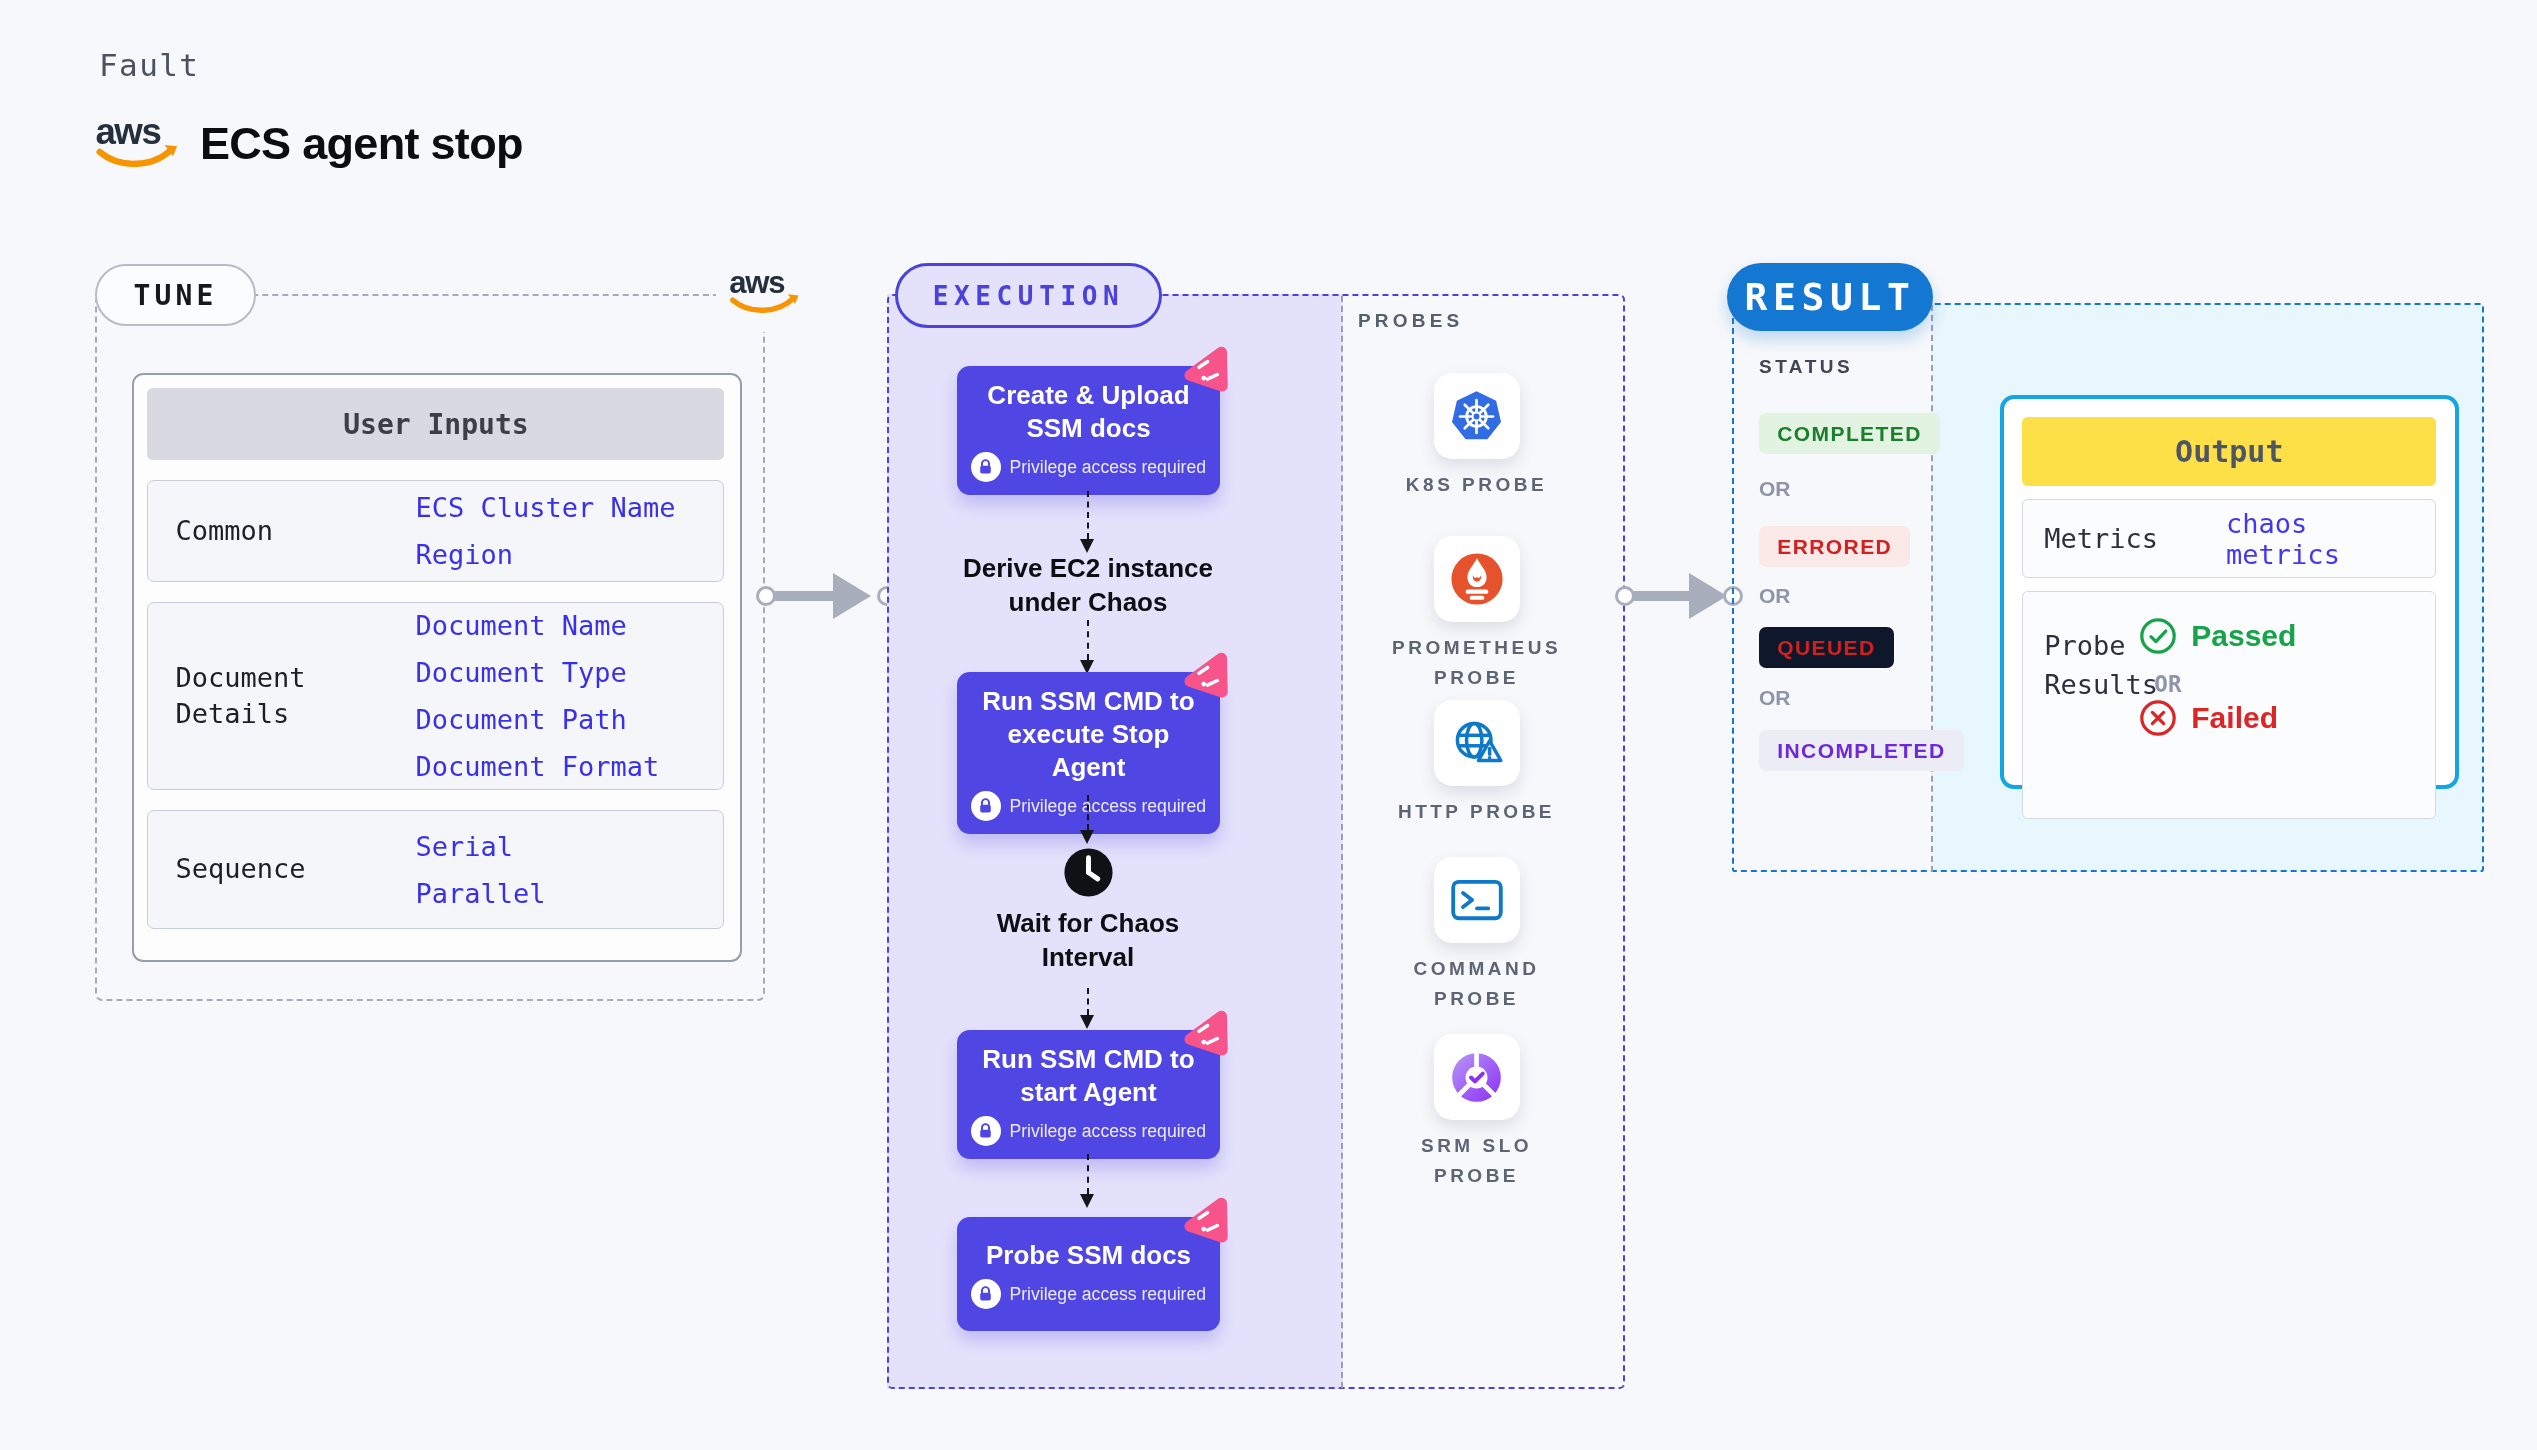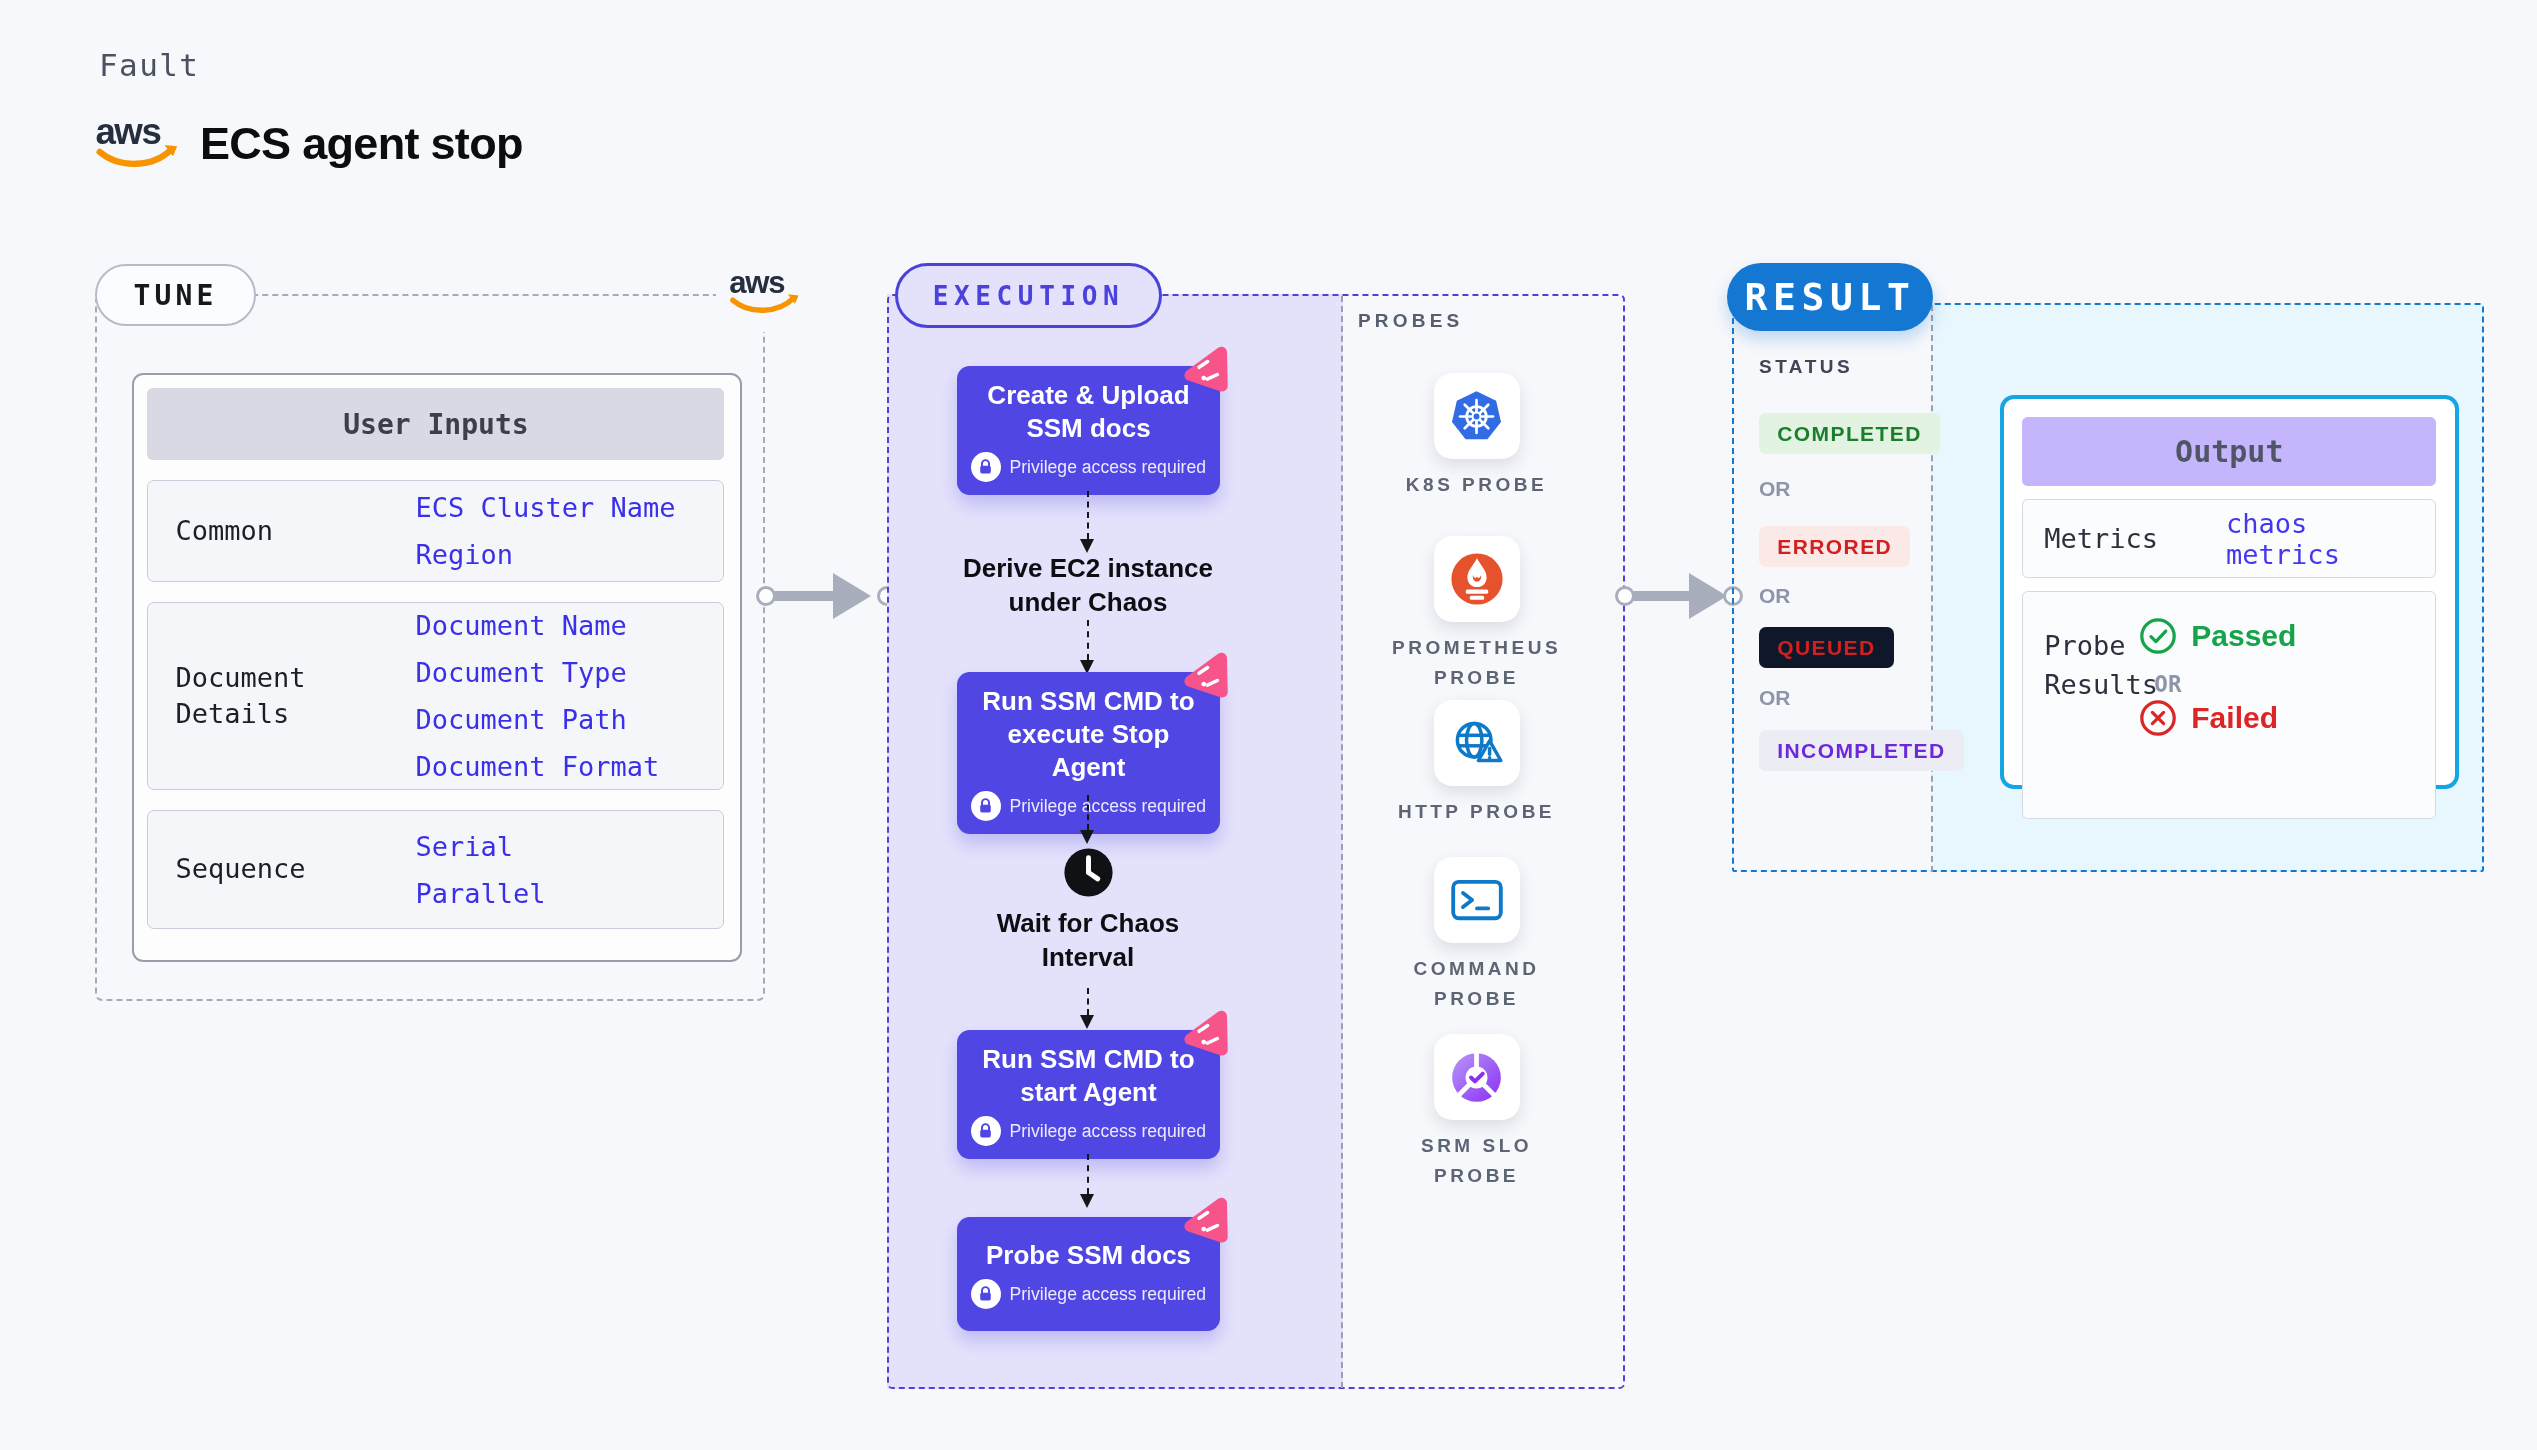--- a/index.html
+++ b/index.html
@@ -90,21 +90,21 @@
   .status-badge{left:1759px;height:41px;padding:0 18.3px;border-radius:7px;display:inline-flex;align-items:center;
     font-size:21px;font-weight:800;letter-spacing:1.4px;}
   .badge-completed{top:413px;background:#e2f3e1;color:#1b7e2c;}
   .badge-errored{top:526px;background:#fbe9e8;color:#d22020;}
   .badge-queued{top:627px;background:#0f172a;color:#d02020;}
   .badge-incompleted{top:730px;background:#ececf4;color:#6d28d9;}
   .or-text{left:1759px;font-size:21px;font-weight:600;color:#8e95a9;}
   .or-1{top:477px;} .or-2{top:584px;} .or-3{top:686px;}
 
   .output-card{left:2000px;top:395px;width:459px;height:394px;background:#fff;border:4.2px solid var(--cyan-border);border-radius:14px;}
-  .out-header{position:absolute;left:18.3px;top:18.3px;width:414px;height:69px;background:#c4b5fd;border-radius:5.6px;
+  .out-header{position:absolute;left:18.3px;top:18.3px;width:414px;height:69px;background:#fde047;border-radius:5.6px;
     display:flex;align-items:center;justify-content:center;font-size:30px;font-weight:600;color:#4e5564;}
   .out-row{position:absolute;left:18.3px;width:414px;background:#fbfcfe;border:1.4px solid #d5d8e3;border-radius:5.6px;}
   .out-row-metrics{top:100px;height:79px;display:flex;align-items:center;padding:0 21px;}
   .metrics-label{font-size:27px;color:#2b303c;}
   .metrics-link{font-size:27px;color:#4437ef;margin-left:68px;cursor:pointer;}
   .out-row-probe{top:192px;height:228px;}
   .probe-results-label{position:absolute;left:21px;top:34px;width:148px;font-size:27px;line-height:1.45;color:#2b303c;}
   .passed-row{position:absolute;left:116px;top:25.4px;display:flex;align-items:center;gap:14px;}
   .failed-row{position:absolute;left:116px;top:107px;display:flex;align-items:center;gap:14px;}
   .passed-text{font-size:30px;font-weight:700;color:var(--green);}

